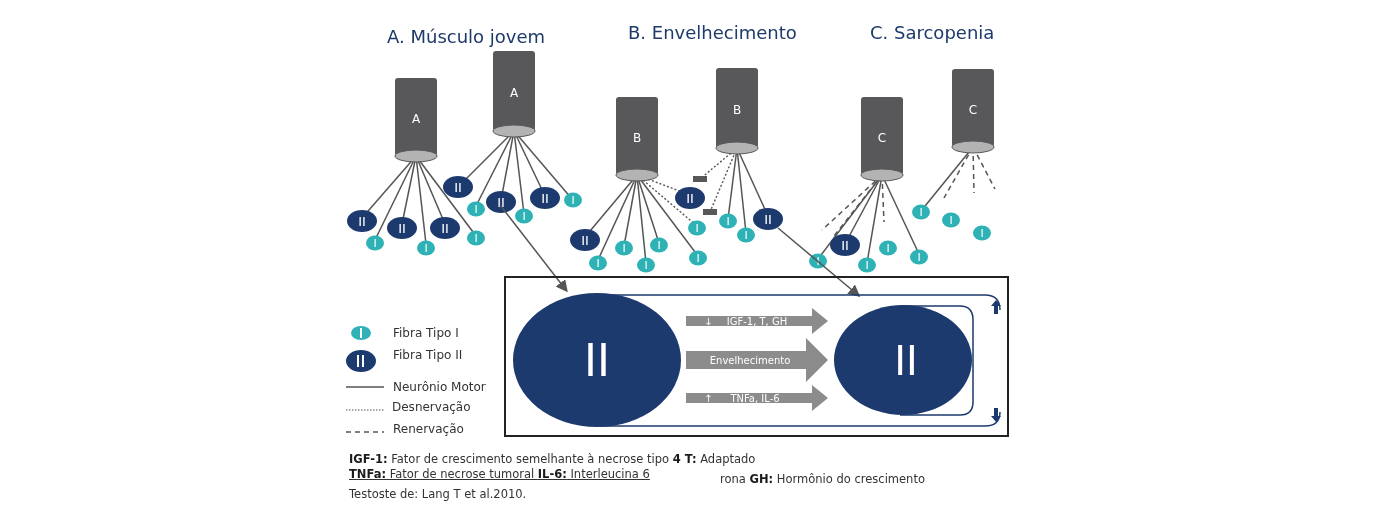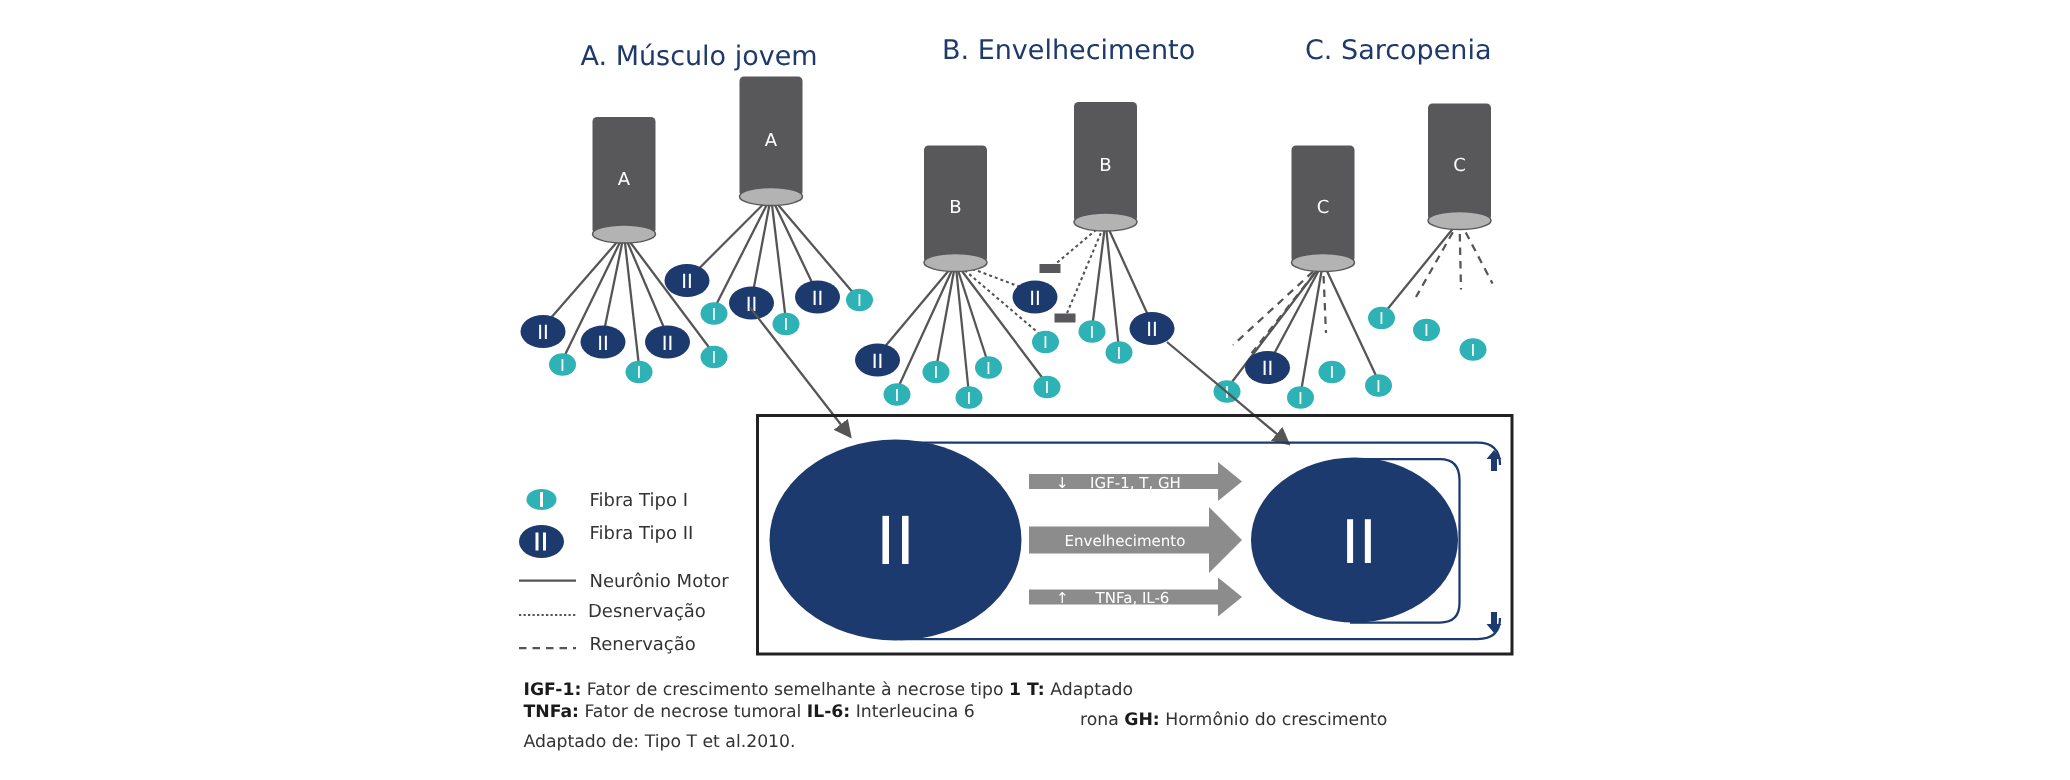--- a/index.html
+++ b/index.html
@@ -195,21 +195,21 @@
     <line x1="346" y1="387" x2="384" y2="387" stroke="#555" stroke-width="1.5"></line>
     <text class="legend-text" x="393" y="391">Neurônio Motor</text>
     <line x1="346" y1="410" x2="384" y2="410" stroke="#555" stroke-width="1.2" stroke-dasharray="1.5,1.5"></line>
     <text class="legend-text" x="392" y="411">Desnervação</text>
     <line x1="346" y1="432" x2="384" y2="432" stroke="#555" stroke-width="1.5" stroke-dasharray="5,4"></line>
     <text class="legend-text" x="393" y="433">Renervação</text>
   </g>
 </svg>
 
 <div class="foot" style="top:451px;">
-  <b>IGF-1:</b><span> Fator de crescimento semelhante à necrose tipo </span><b>1 T:</b><span> Adaptado</span>
+  <b>IGF-1:</b><span> Fator de crescimento semelhante à necrose tipo </span><b>4 T:</b><span> Adaptado</span>
 </div>
-<div class="foot" style="top:466px;">
+<div class="foot" style="top:466px;text-decoration:underline;">
   <b>TNFa:</b><span> Fator de necrose tumoral </span><b>IL-6:</b><span> Interleucina 6</span>
 </div>
 <div class="foot" style="top:471px; left:720px;text-align:right;">
   <span>rona </span><b>GH:</b><span> Hormônio do crescimento</span>
 </div>
-<div class="foot" style="top:486px;">Adaptado de: Tipo T et al.2010.</div>
+<div class="foot" style="top:486px;">Testoste de: Lang T et al.2010.</div>
 
 </body></html>

